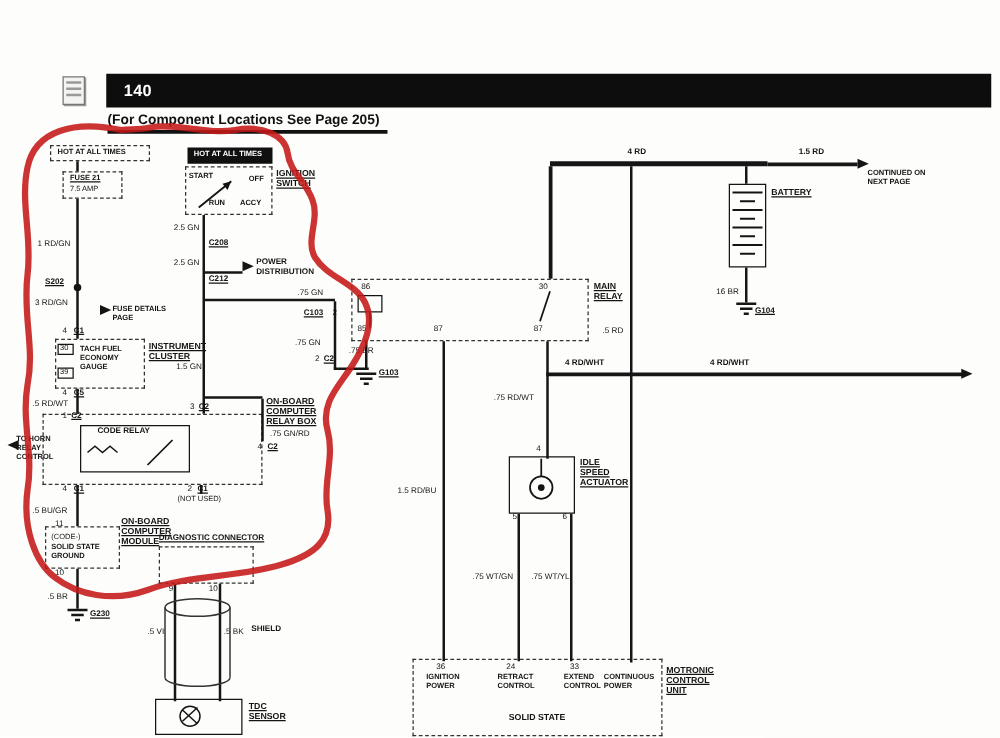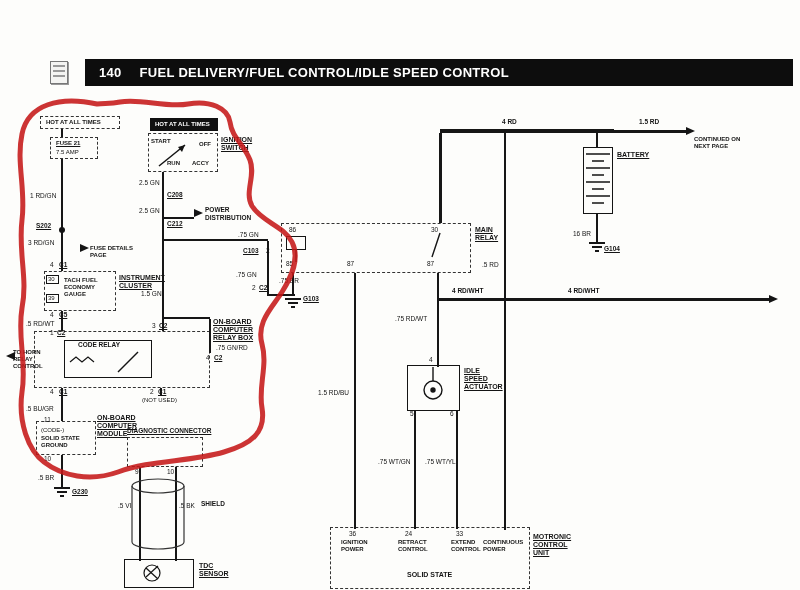--- a/index.html
+++ b/index.html
@@ -32,23 +32,23 @@
 <div id="page">
 
   <div class="doc-icon">
       <i></i>
       <i></i>
       <i></i>
     </div>
 
   <div class="header-bar">
     <span class="pgnum">140</span>
-    <span class="title">FUEL DELIVERY/FUEL CONTROL/IDLE SPEED CONTROL</span>
   </div>
 
+  <div class="subtitle">(For Component Locations See Page 205)</div>
 
   <div id="diagram">
       <div class="box dashed" style="left: 40px; top: 116px; width: 80px; height: 13px;"></div>
       <div class="box dashed" style="left: 50px; top: 137px; width: 48px; height: 22px;"></div>
       <div class="box filled" style="left: 150px; top: 118px; width: 68px; height: 13px;"></div>
       <div class="box dashed" style="left: 148px; top: 133px; width: 70px; height: 39px;"></div>
       <div class="box dashed" style="left: 44px; top: 271px; width: 72px; height: 40px;"></div>
       <div class="box solid" style="left: 46px; top: 275px; width: 13px; height: 9px;"></div>
       <div class="box solid" style="left: 46px; top: 294px; width: 13px; height: 9px;"></div>
       <div class="box dashed" style="left: 34px; top: 331px; width: 176px; height: 57px;"></div>

